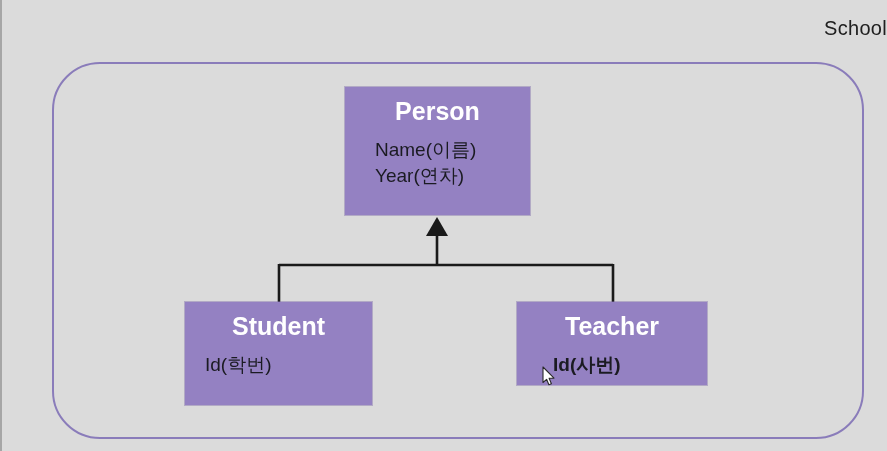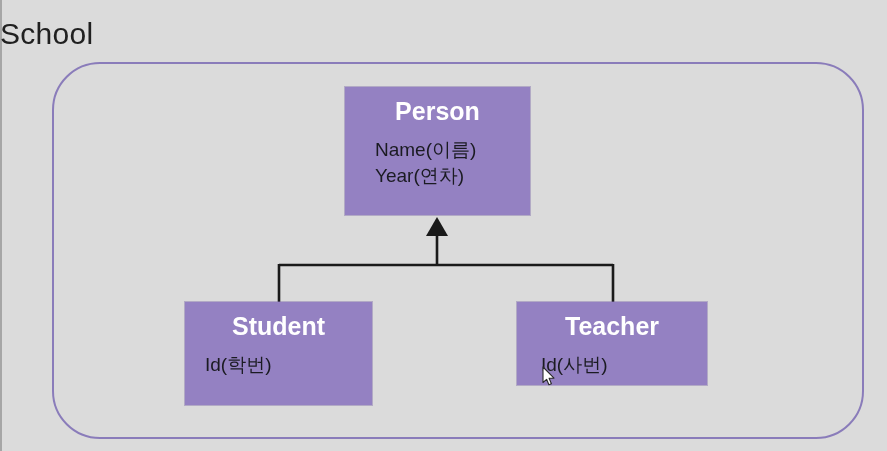--- a/index.html
+++ b/index.html
@@ -14,22 +14,22 @@
   .screen-edge {
     position: absolute;
     left: 0; top: 0;
     width: 2px; height: 100%;
     background: #a6a6a6;
   }
   .diagram-title {
     position: absolute;
     top: 17px; left: 0;
     width: 100%;
-    text-align: left;
-    font-size: 30px;
+    text-align: right;
+    font-size: 20px;
     font-weight: 500;
     color: var(--title, #202020);
     letter-spacing: 0.3px;
   }
   .boundary {
     position: absolute;
     left: 52px; top: 62px;
     width: 808px; height: 373px;
     border: 2.5px solid var(--boundary, #8a7cba);
     border-radius: 48px;
@@ -50,21 +50,21 @@
     margin-top: 11px;
     font-size: 19px;
     color: var(--attr, #1b1b22);
     line-height: 26px;
   }
   .cbox-person  { left: 345px; top: 87px;  width: 185px; height: 128px; }
   .cbox-person .attrs  { padding-left: 30px; }
   .cbox-student { left: 185px; top: 302px; width: 187px; height: 103px; }
   .cbox-student .attrs { padding-left: 20px; }
   .cbox-teacher { left: 517px; top: 302px; width: 190px; height: 83px; }
-  .cbox-teacher .attrs { padding-left: 24px; }
+  .cbox-teacher .attrs { padding-left: 36px; font-weight: bold; }
   .connector-svg {
     position: absolute;
     left: 0; top: 0;
     pointer-events: none;
   }
   .connector-svg line {
     stroke: var(--connector, #1a1a1a);
     stroke-width: 2.6;
   }
   .connector-svg polygon {

